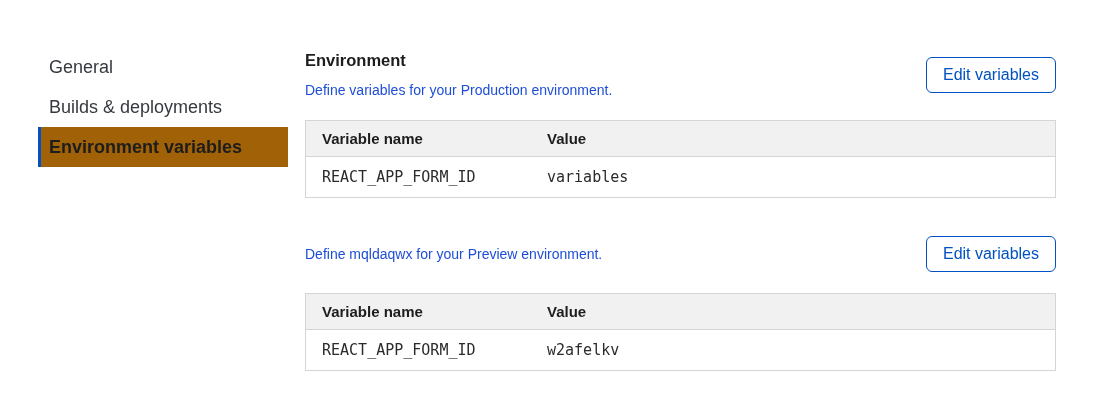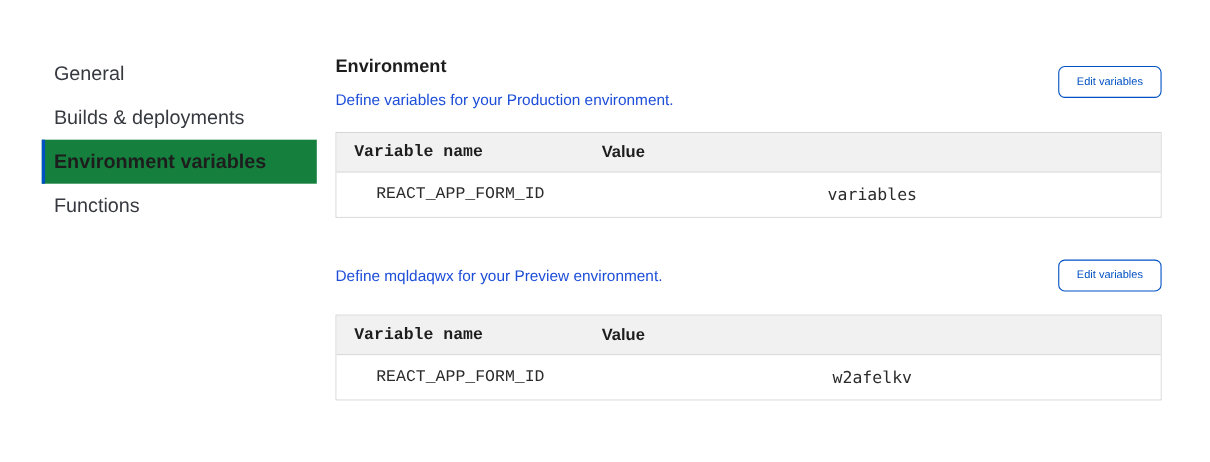--- a/index.html
+++ b/index.html
@@ -27,21 +27,21 @@
     align-items: center;
     height: 40px;
     padding-left: 8px;
     border-left: 3px solid transparent;
     font-size: 18px;
     color: #36393f;
     cursor: pointer;
     white-space: nowrap;
   }
   .nav-item.active {
-    background: #15803d;
+    background: #a16207;
     border-left-color: #0051c3;
     font-weight: bold;
     color: #1d1d1d;
   }
 
   
   .main {
     flex: 1;
     margin-left: 17px;
     margin-right: 44px;
@@ -64,21 +64,21 @@
   .section-desc {
     font-size: 14px;
     color: #1d4ed8;
     line-height: 1.2;
   }
   .edit-btn {
     background: #ffffff;
     border: 1px solid #0051c3;
     color: #0051c3;
     border-radius: 6px;
-    font-size: 10px;
+    font-size: 16px;
     font-family: "Liberation Sans", sans-serif;
     padding: 8px 16px;
     cursor: pointer;
     white-space: nowrap;
   }
 
   
   .vars-table {
     margin-top: 21px;
     border: 1px solid #d5d5d5;
@@ -93,41 +93,38 @@
     color: #1d1d1d;
   }
   .t-head .col { padding: 9px 16px; }
   .t-row {
     display: flex;
     background: #ffffff;
     font-family: "DejaVu Sans Mono", "Liberation Mono", monospace;
     font-size: 15px;
     color: #2b2b2b;
   }
-  .t-row .col { padding: 11px 16px; text-align: center; }
-  .col-name { width: 225px; flex-shrink: 0; font-family: Liberation Mono, monospace; }
+  .t-row .col { padding: 11px 16px; }
+  .col-name { width: 225px; flex-shrink: 0; }
   .col-value { flex: 1; }
 </style>
 </head>
 <body>
 
 <div class="layout">
 
   <nav class="sidebar">
     <div class="nav-item">
       <span>General</span>
     </div>
     <div class="nav-item">
       <span>Builds &amp; deployments</span>
     </div>
     <div class="nav-item active">
       <span>Environment variables</span>
-    </div>
-    <div class="nav-item">
-      <span>Functions</span>
     </div>
   </nav>
 
   <main class="main">
 
     <section class="section">
       <div class="section-header">
         <div>
           <h2 class="section-title">Environment</h2>
           <p class="section-desc">Define variables for your Production environment.</p>

